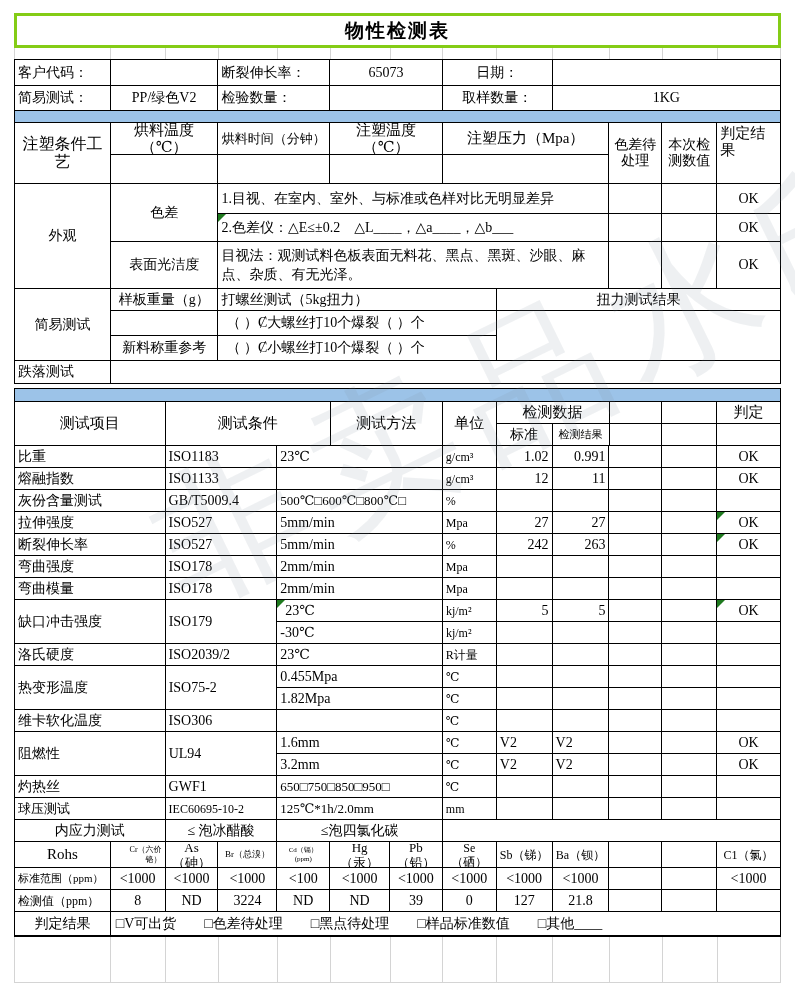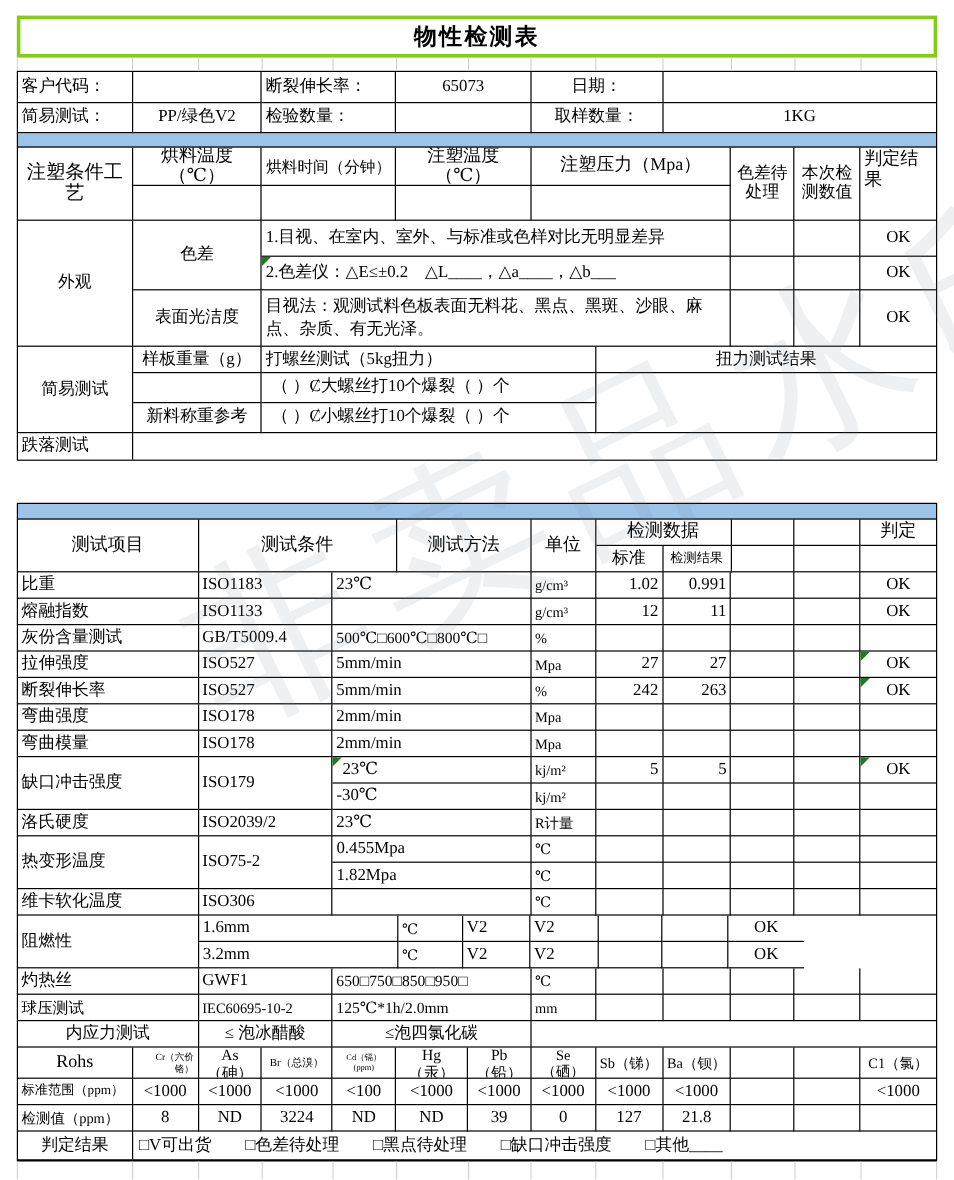--- a/index.html
+++ b/index.html
@@ -5,21 +5,21 @@
   :root{ --bar:#9CC3E8; --flag:#1f7a1f; }
   html,body{margin:0;padding:0;background:#fff;}
   body{width:795px;height:983px;position:relative;overflow:hidden;
        font-family:"Liberation Serif","DejaVu Serif",serif;color:#000;font-size:14px;}
   .page{position:absolute;left:14px;top:13px;width:767px;}
   .titlebox{box-sizing:border-box;height:35px;border:3px solid #84cc16;display:flex;align-items:center;justify-content:center;font-weight:bold;font-size:19px;letter-spacing:2px;}
   .grayrow{display:flex;box-sizing:border-box;border-left:1px solid #d4d4d4;}
   .grayrow>div{box-sizing:border-box;border-right:1px solid #d4d4d4;}
   .grayrow.gb>div{border-bottom:1px solid #d4d4d4;}
   .frame{border:1px solid #000;box-sizing:border-box;}
-  .frame2{border:1px solid #000;border-bottom-width:2px;box-sizing:border-box;margin-top:31px;}
+  .frame2{border:1px solid #000;border-bottom-width:2px;box-sizing:border-box;}
   .spacer{height:4px;}
   .r{display:flex;}
   .c{box-sizing:border-box;border-right:1px solid #000;border-bottom:1px solid #000;
      display:flex;align-items:center;padding:0 3px;overflow:hidden;position:relative;line-height:16px;}
   .lc{border-right:none;}
   .nbb{border-bottom:none;}
   .ctr{justify-content:center;text-align:center;}
   .num{justify-content:flex-end;text-align:right;}
   .stack{display:flex;flex-direction:column;box-sizing:border-box;}
   .stack>.c{width:100%;}
@@ -364,20 +364,21 @@
         <div class="c w54 h22 fs12">℃</div>
         <div class="c w56 h22 num"></div>
         <div class="c w57 h22 num"></div>
         <div class="c w53 h22"></div>
         <div class="c w55 h22"></div>
         <div class="c w63 h22 ctr lc"></div>
       </div>
 
     <div class="r">
       <div class="c w151 h44">阻燃性</div>
+      <div class="c w112 h44">UL94</div>
       <div class="stack w166">
         <div class="c h22">1.6mm</div>
         <div class="c h22">3.2mm</div>
       </div>
       <div class="stack w54">
         <div class="c h22 fs12">℃</div>
         <div class="c h22 fs12">℃</div>
       </div>
       <div class="stack w56">
         <div class="c h22">V2</div>
@@ -472,21 +473,21 @@
       <div class="c w54 h22 ctr">0</div>
       <div class="c w56 h22 ctr">127</div>
       <div class="c w57 h22 ctr">21.8</div>
       <div class="c w53 h22"></div>
       <div class="c w55 h22"></div>
       <div class="c w63 h22 lc"></div>
     </div>
 
     <div class="r">
       <div class="c w96 h23 ctr nbb">判定结果</div>
-      <div class="c w671 h23 nbb lc" style="padding-left:5px">□V可出货　　□色差待处理　　□黑点待处理　　□缺口冲击强度　　□其他____</div>
+      <div class="c w671 h23 nbb lc" style="padding-left:5px">□V可出货　　□色差待处理　　□黑点待处理　　□样品标准数值　　□其他____</div>
     </div>
   </div>
 
   <div class="grayrow h23">
     <div class="w96"></div>
       <div class="w55"></div>
       <div class="w53"></div>
       <div class="w59"></div>
       <div class="w53"></div>
       <div class="w60"></div>

